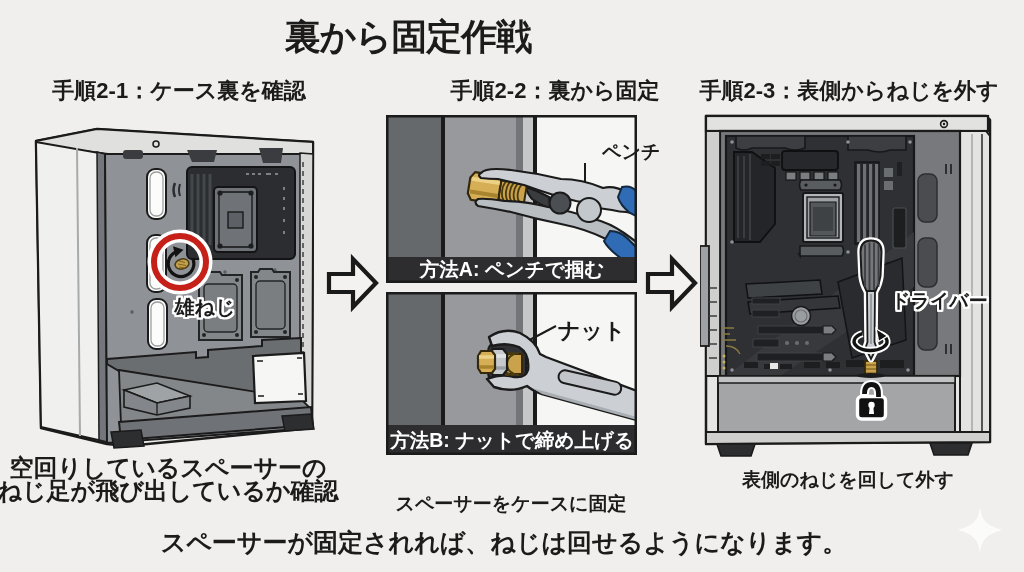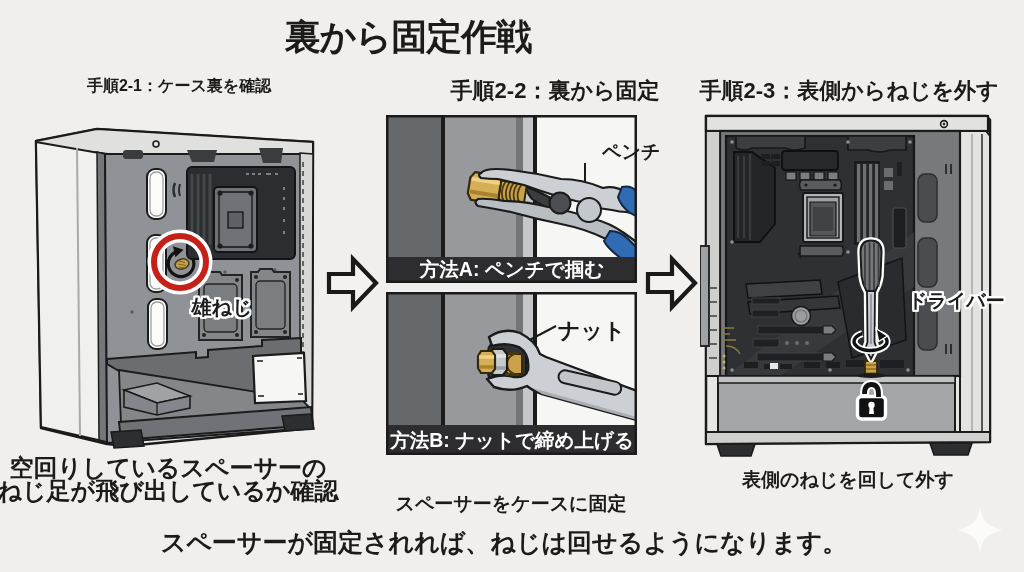--- a/index.html
+++ b/index.html
@@ -4,28 +4,28 @@
 <style>
 html,body{margin:0;padding:0;}
 body{width:1024px;height:572px;background:#f0efed;overflow:hidden;position:relative;
   font-family:"Liberation Sans",sans-serif;}
 .abs{position:absolute;}
 .hdr{font-weight:bold;color:#1b1b1b;white-space:nowrap;}
 .halo{text-shadow:
  -2px -2px 0 #fff, 2px -2px 0 #fff, -2px 2px 0 #fff, 2px 2px 0 #fff,
  -2px 0 0 #fff, 2px 0 0 #fff, 0 -2px 0 #fff, 0 2px 0 #fff,
  -1px -2px 0 #fff, 1px -2px 0 #fff, -2px -1px 0 #fff, 2px -1px 0 #fff,
- -1px 2px 0 #fff, 1px 2px 0 #fff, -2px 1px 0 #fff, 2px 1px 0 #fff; margin-left: 17px;}
+ -1px 2px 0 #fff, 1px 2px 0 #fff, -2px 1px 0 #fff, 2px 1px 0 #fff;}
 </style>
 </head>
 <body>
 
 <div class="abs hdr" style="left:0;top:13px;width:816px;text-align:center;font-size:36px;letter-spacing:-1px;">裏から固定作戦</div>
 
-<div class="abs hdr" style="left:179px;top:76px;transform:translateX(-50%);font-size:16px;">手順2-1：ケース裏を確認</div>
+<div class="abs hdr" style="left:179px;top:76px;transform:translateX(-50%);font-size:22px;">手順2-1：ケース裏を確認</div>
 <div class="abs hdr" style="left:511px;top:76px;transform:translateX(-50%);font-size:22px;margin-left:44px;">手順2-2：裏から固定</div>
 <div class="abs hdr" style="left:849px;top:76px;transform:translateX(-50%);font-size:22px;">手順2-3：表側からねじを外す</div>
 
 <svg class="abs" style="left:20px;top:112px;" width="320" height="350" viewBox="0 0 320 350">
 
 <path d="M16 29 L77 17 L293 30 L292 316 L107 334 L87 332 L21 316 Z" fill="#ebebe9" stroke="#1b1b1b" stroke-width="2.5" stroke-linejoin="round"></path>
 
 <path d="M16 29 L77 17 L293 30 L293 42 L88 42 L16 33 Z" fill="#e0e0de" stroke="#1b1b1b" stroke-width="2"></path>
 <circle cx="136" cy="32" r="3" fill="none" stroke="#1b1b1b" stroke-width="1.5"></circle>
 

